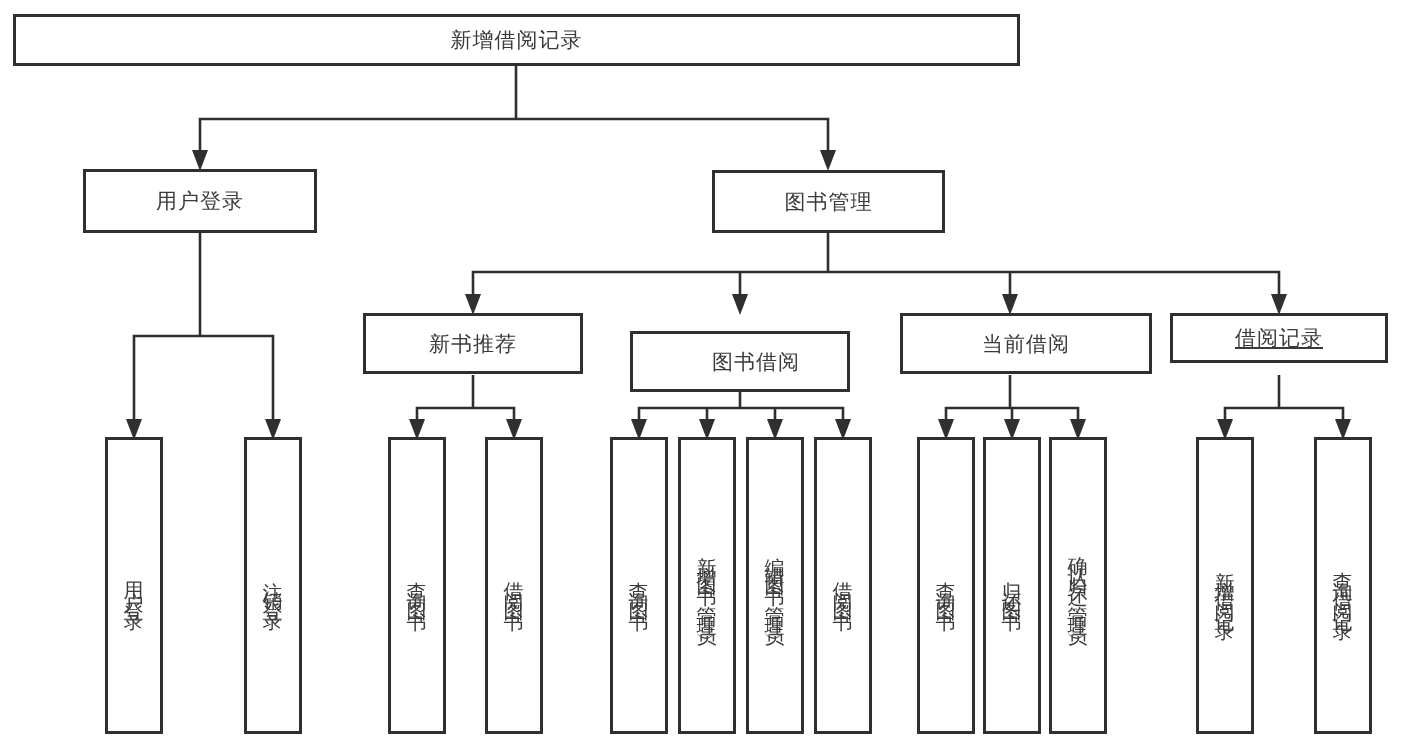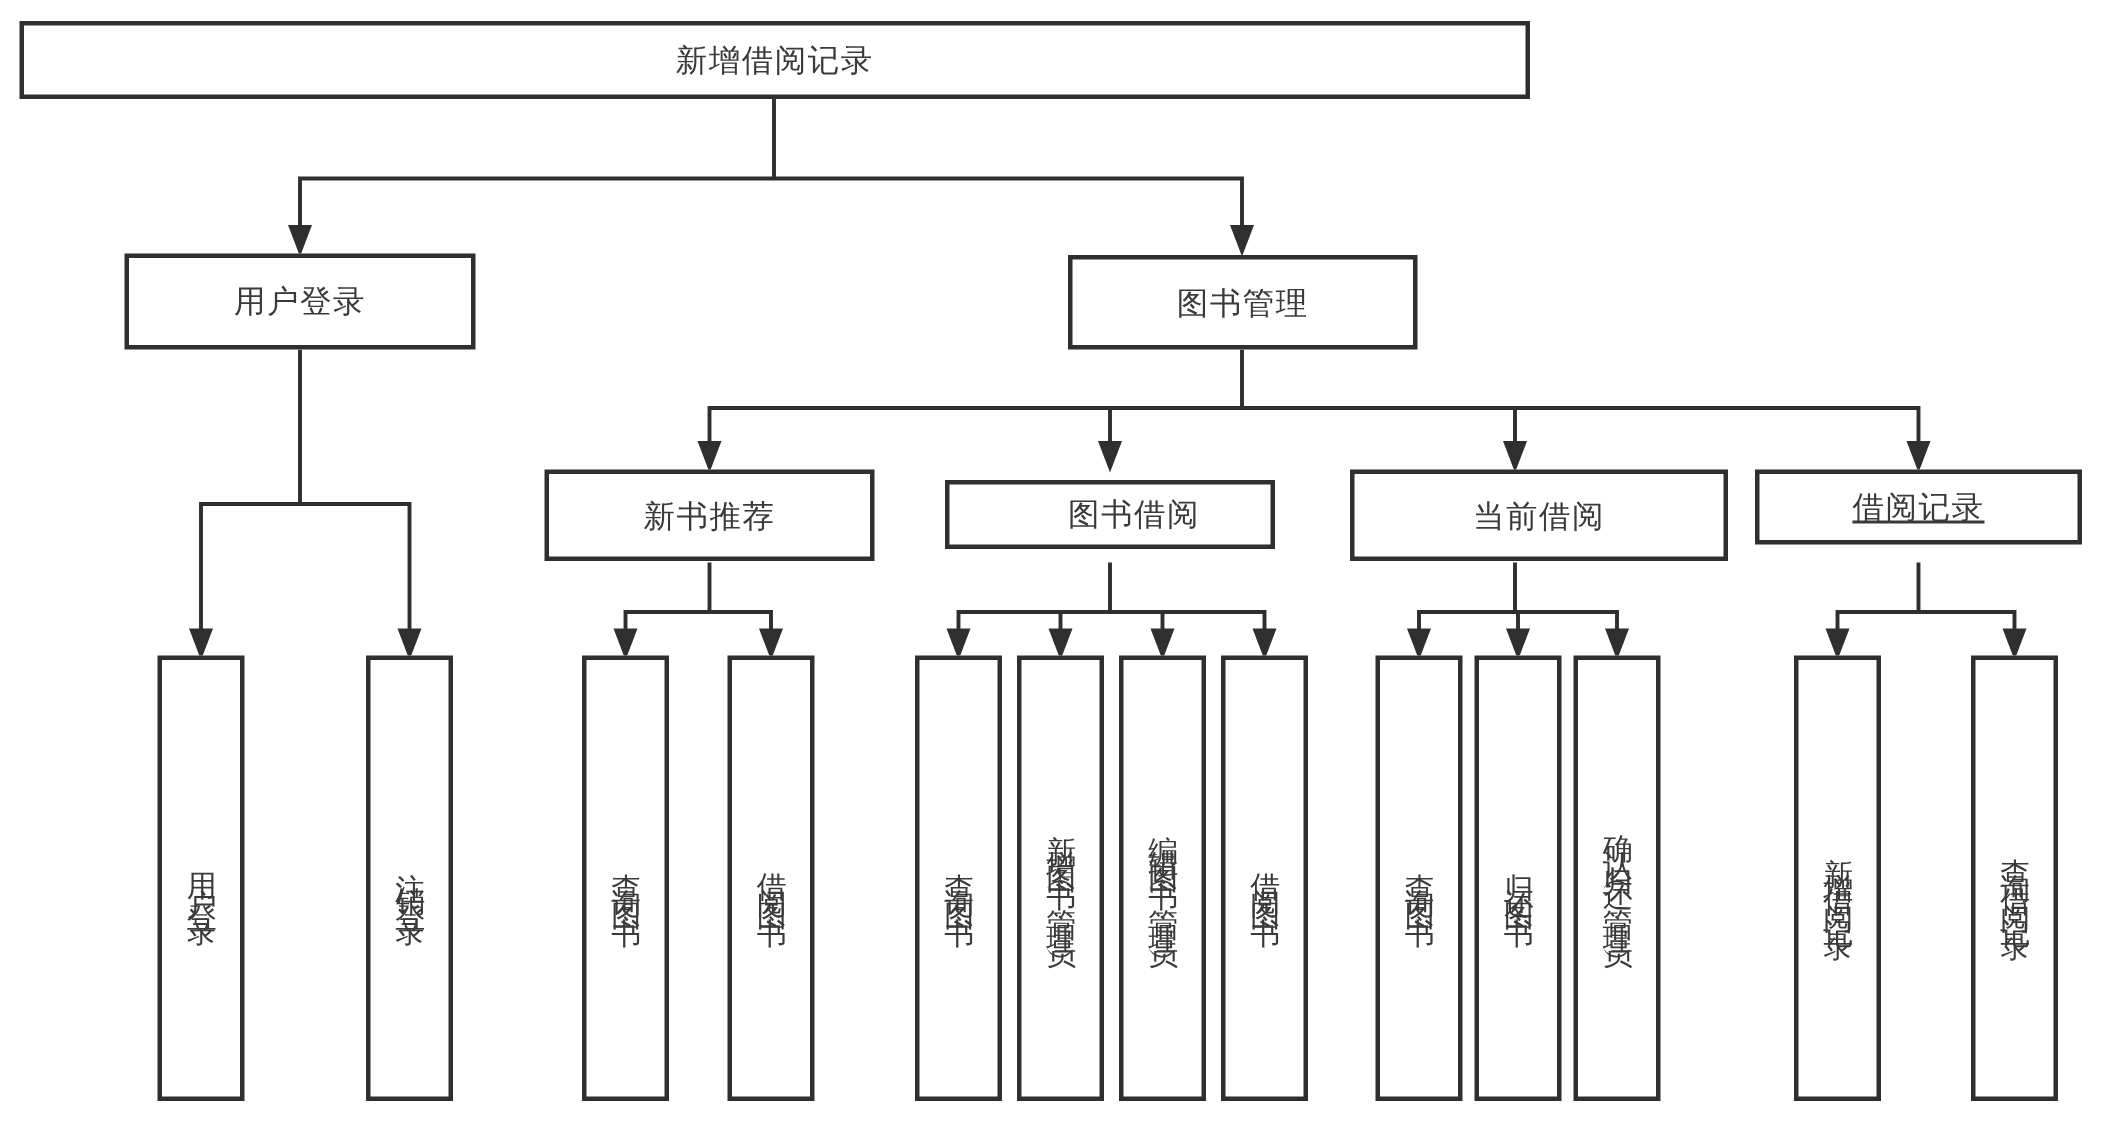--- a/index.html
+++ b/index.html
@@ -102,21 +102,21 @@
   <div class="hbox" style="left:83px;top:169px;width:234px;height:64px;">
     <span>用户登录</span>
   </div>
   <div class="hbox" style="left:712px;top:170px;width:233px;height:63px;">
     <span>图书管理</span>
   </div>
 
   <div class="hbox" style="left:363px;top:313px;width:220px;height:61px;">
     <span>新书推荐</span>
   </div>
-  <div class="hbox" style="left:630px;top:320px;width:220px;height:46px;padding-left:32px;">
+  <div class="hbox" style="left:630px;top:331px;width:220px;height:61px;padding-left:32px;">
     <span>图书借阅</span>
   </div>
   <div class="hbox" style="left:900px;top:313px;width:252px;height:61px;">
     <span>当前借阅</span>
   </div>
   <div class="hbox" style="left:1170px;top:313px;width:218px;height:50px;text-decoration:underline;">
     <span>借阅记录</span>
   </div>
 
   <div class="leaf" style="left:105px;">

